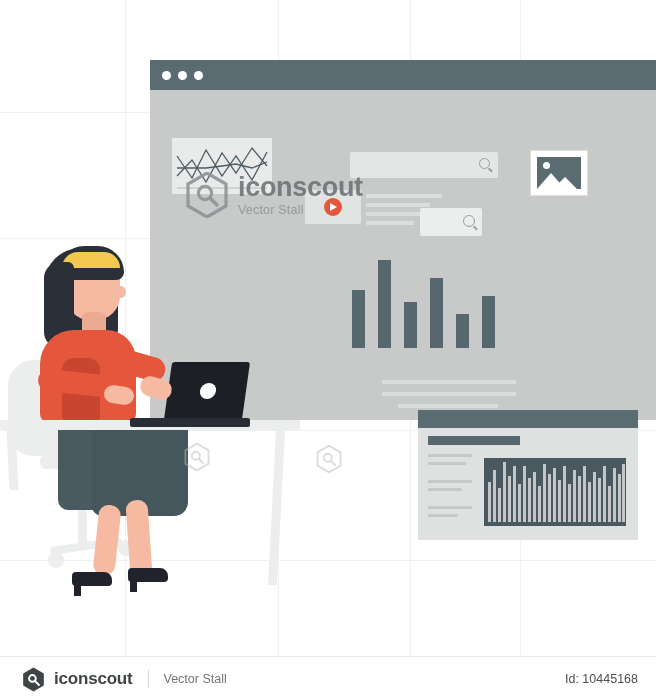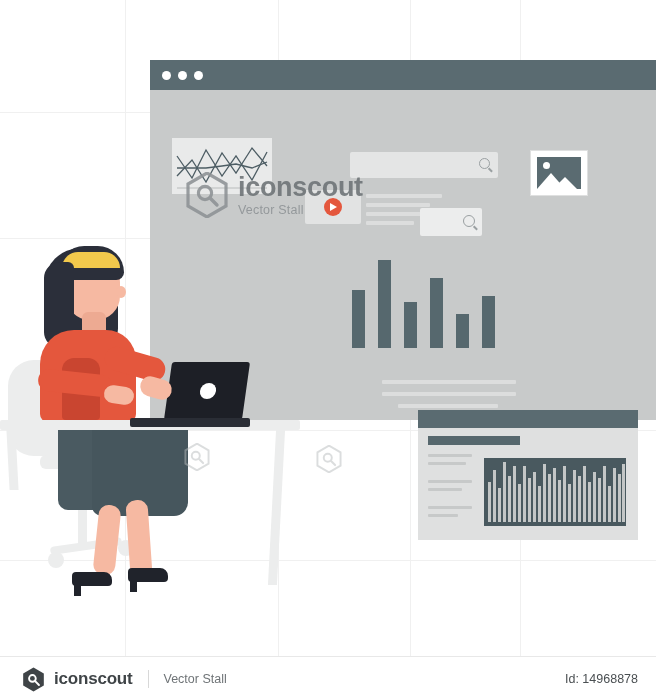--- a/index.html
+++ b/index.html
@@ -473,16 +473,16 @@
         <svg width="23" height="25" viewBox="0 0 42 46">
           <polygon points="21,1 40,12 40,34 21,45 2,34 2,12" fill="#3f4447"></polygon>
           <circle cx="19" cy="21" r="6.2" fill="none" stroke="#ffffff" stroke-width="3.4"></circle>
           <line x1="24" y1="26" x2="31" y2="33" stroke="#ffffff" stroke-width="3.6" stroke-linecap="round"></line>
         </svg>
       </div>
       <span class="f-name">iconscout</span>
       <span class="f-div"></span>
       <span class="f-sub">Vector Stall</span>
     </div>
-    <div class="f-id">Id: 14968878</div>
+    <div class="f-id">Id: 10445168</div>
   </div>
 
 </div>
 
 </body></html>

